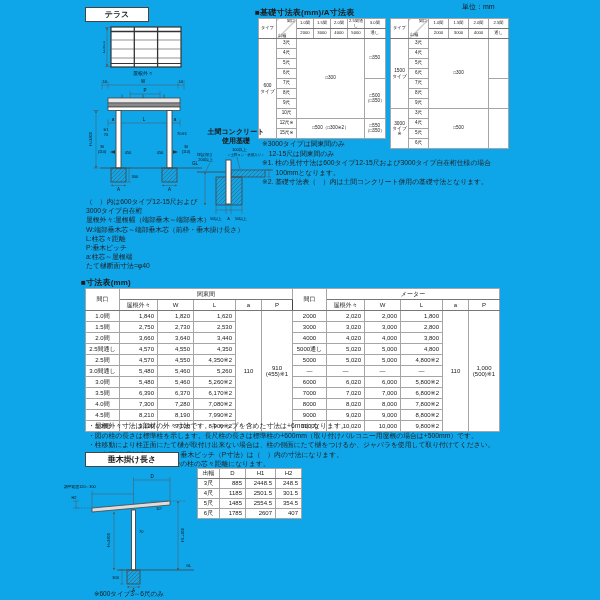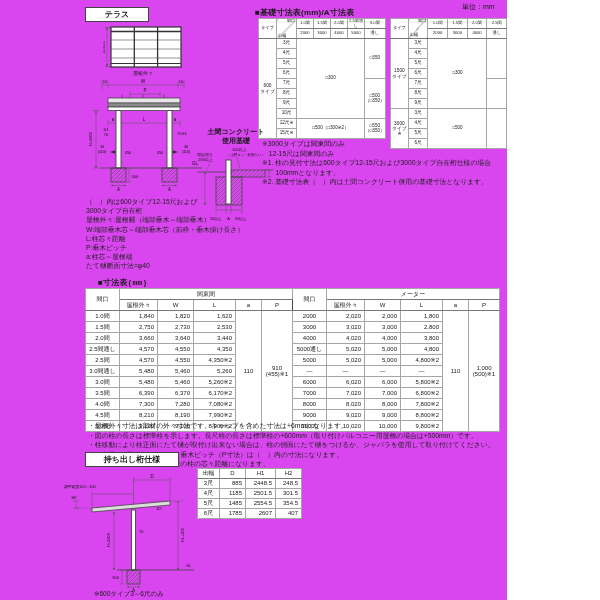--- a/index.html
+++ b/index.html
@@ -1,16 +1,16 @@
 <!DOCTYPE html>
 <html><head>
 <meta charset="utf-8">
 <style>
   html,body{margin:0;padding:0;background:#fff;}
-  #page{position:relative;width:507px;height:600px;background:#d946ef;overflow:hidden;
+  #page{position:relative;width:600px;height:600px;background:#0ea5e9;overflow:hidden;
         font-family:"Liberation Sans","DejaVu Sans",sans-serif;color:#1a1a1a;}
   .abs{position:absolute;}
   .boxed{border:1px solid #444;text-align:center;font-weight:bold;background:#fff;}
   .sec-title{font-weight:bold;font-size:8px;letter-spacing:0.2px;text-align:right;}
   .small-label{font-size:7px;}
   .note-block{font-size:6.8px;line-height:9.6px;color:#222;}
   .nline{white-space:pre;}
   .legend-block{font-size:6.8px;line-height:9.2px;color:#222;}
   .doma-title{font-size:7px;font-weight:bold;text-align:center;line-height:9px;}
   table{border-collapse:collapse;table-layout:fixed;background:#fff;}
@@ -341,21 +341,21 @@
       <line class="dim" x1="31" y1="62" x2="31" y2="70"></line>
       <line class="dim" x1="41" y1="62" x2="41" y2="70"></line>
       <line class="dim" x1="46" y1="62" x2="46" y2="70"></line>
       <line class="dim" x1="57" y1="62" x2="57" y2="70"></line>
       <text class="t38" x="31" y="76" text-anchor="middle">50以上</text>
       <text class="t38" x="43.5" y="76" text-anchor="middle">A</text>
       <text class="t38" x="56" y="76" text-anchor="middle">50以上</text>
     </g>
   </svg>
 
-  <div class="abs sec-title" style="left:98px;top:277px;font-family:Liberation Mono, monospace;">■寸法表(mm)</div>
+  <div class="abs sec-title" style="left:81px;top:277px;">■寸法表(mm)</div>
   <table class="abs spec main" style="left:85px;top:288px;">
       <colgroup>
         <col style="width: 34px;">
         <col style="width: 38px;">
         <col style="width: 36px;">
         <col style="width: 42px;">
         <col style="width: 26px;">
         <col style="width: 31px;">
         <col style="width: 34px;">
         <col style="width: 38px;">
@@ -505,21 +505,21 @@
     </table>
 
   <div class="abs note-block" style="left:88px;top:421px;">
     <div class="nline">・屋根外々寸法は部材の外々寸法です。キャップを含めた寸法は+6mmになります。</div>
     <div class="nline">・図の柱の長さは標準柱を示します。長尺柱の長さは標準柱の+600mm（取り付けバルコニー用屋根の場合は+500mm）です。</div>
     <div class="nline">・柱移動により柱正面にたて樋が取付け出来ない場合は、柱の側面にたて樋をつけるか、ジャバラを使用して取り付けてください。</div>
     <div class="nline">※1. 出幅が9尺以上になると、垂木ピッチ（P寸法）は（　）内の寸法になります。</div>
     <div class="nline">※2. 連棟の場合のLは棟部同士の柱の芯々距離になります。</div>
   </div>
 
-  <div class="abs boxed" style="left:85px;top:452px;width:92px;height:13px;line-height:13px;font-size:8px;">持ち出し桁仕様</div>
+  <div class="abs boxed" style="left:85px;top:452px;width:92px;height:13px;line-height:13px;font-size:8px;">垂木掛け長さ</div>
 
   <svg class="abs" style="left:62px;top:470px" width="141" height="122" viewBox="0 0 141 122">
     <g>
       <line class="dim" x1="71.5" y1="10" x2="108" y2="10"></line>
       <line class="dim" x1="71.5" y1="7" x2="71.5" y2="36"></line>
       <line class="dim" x1="108" y1="7" x2="108" y2="30"></line>
       <text class="t45" x="90" y="8" text-anchor="middle">D</text>
       <text class="t38" x="2" y="18">調整範囲120～300</text>
       <line class="dim" x1="30" y1="24" x2="71.5" y2="24"></line>
       <line class="dim" x1="30" y1="21" x2="30" y2="38"></line>

